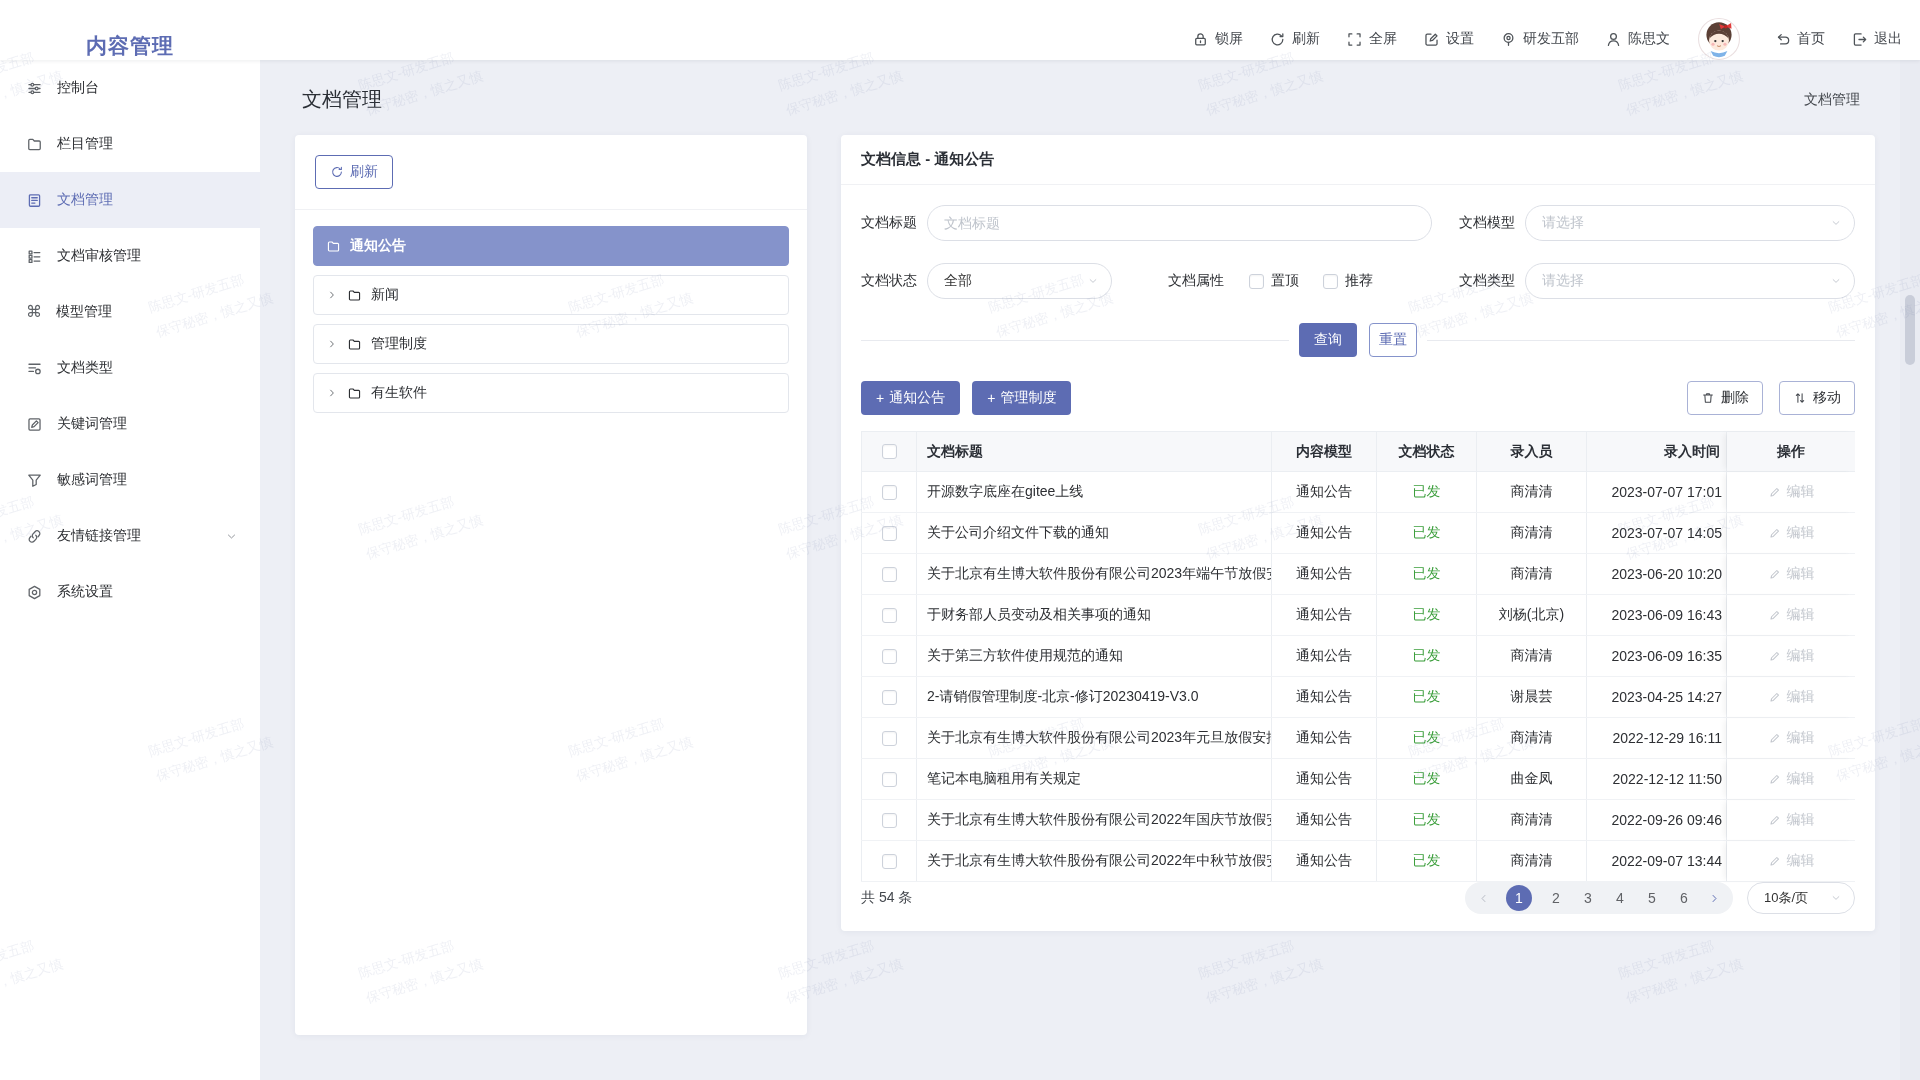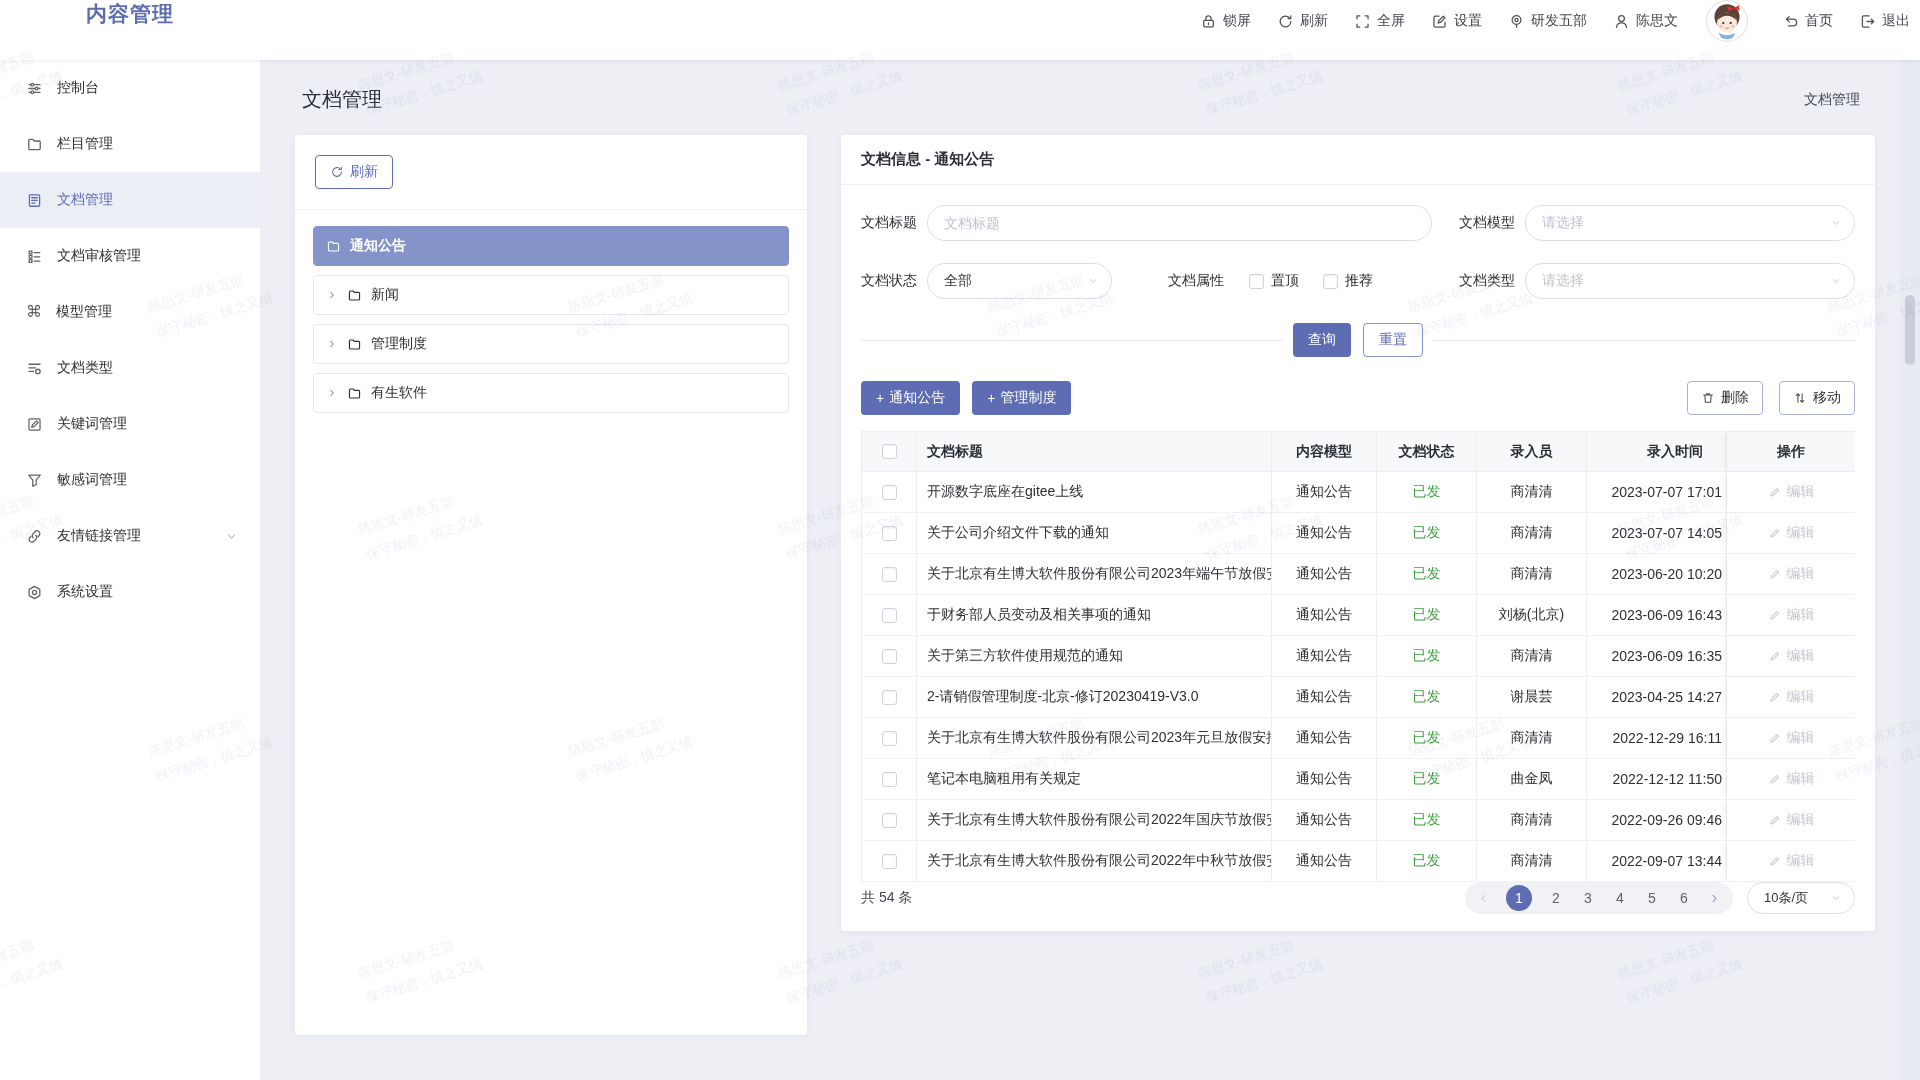--- a/index.html
+++ b/index.html
@@ -1,24 +1,24 @@
 <!DOCTYPE html>
 <html><head>
 <meta charset="utf-8">
 <style>
   * { margin:0; padding:0; box-sizing:border-box; }
   html,body { width:1920px; height:1080px; overflow:hidden; }
   body { background:#EDEFF5; font-family:"Liberation Sans","DejaVu Sans",sans-serif; color:#2d2f33; }
   button { font-family:inherit; }
 
   
-  .topbar { position:fixed; top:0; left:0; right:0; height:60px; background:#fff; display:flex; align-items:flex-start; z-index:40; box-shadow:0 1px 4px rgba(0,21,41,.08); }
+  .topbar { position:fixed; top:0; left:0; right:0; height:60px; background:#fff; display:flex; align-items:flex-end; z-index:40; box-shadow:0 1px 4px rgba(0,21,41,.08); }
   .brand { width:260px; display:flex; justify-content:center; font-size:21px; font-weight:bold; color:#5D6CB3; letter-spacing:1px; }
   .collapse-btn { margin-left:28px; background:none; border:none; color:#4E5358; cursor:pointer; display:flex; }
-  .topbar-right { margin-left:auto; padding-right:10px; }
+  .topbar-right { margin-left:auto; padding-right:18px; }
   .actions-host { display:flex; align-items:center; gap:26px; }
   .top-action { display:flex; align-items:center; gap:6px; font-size:14px; color:#43474d; cursor:pointer; white-space:nowrap; }
   .top-action .icon { display:flex; color:#4E5358; }
   .top-action .icon svg { width:17px; height:17px; }
   .top-action.avatar { margin:0 2px; }
   .top-action.avatar .icon svg { width:42px; height:42px; }
 
   
   .sidebar { position:fixed; top:60px; left:0; bottom:0; width:260px; background:#fff; z-index:30; }
   .sidebar ul { list-style:none; }
@@ -72,21 +72,21 @@
   .w-330 { width:330px; }
   .w-185 { width:185px; }
   .grp-right { margin-left:auto; display:flex; align-items:center; }
   .attr-group { display:flex; align-items:center; margin-left:56px; }
   .attr-opt { display:flex; align-items:center; gap:7px; font-size:14px; color:#2d2f33; margin-left:24px; cursor:pointer; }
   .cb { width:15px; height:15px; border:1px solid #CDD2DB; border-radius:3px; background:#fff; box-shadow:inset 0 1px 2px rgba(0,0,0,.05); flex:none; }
 
   .filter-actions { display:flex; align-items:center; padding:0 20px; margin:2px 0 24px; }
   .filter-actions::before, .filter-actions::after { content:""; flex:1; border-top:1px solid #E8EAEF; }
   .btn-primary { height:34px; padding:0 15px; background:#5D6CB3; color:#fff; border:none; border-radius:4px; font-size:14px; cursor:pointer; display:inline-flex; align-items:center; gap:5px; }
-  .btn-reset { height:34px; padding:0 15px; background:#fff; color:#5D6CB3; border:1px solid #8property-93CB; border:1px solid #8593CB; border-radius:4px; font-size:14px; cursor:pointer; }
+  .btn-reset { height:34px; padding:0 9px; background:#fff; color:#5D6CB3; border:1px solid #8property-93CB; border:1px solid #8593CB; border-radius:4px; font-size:14px; cursor:pointer; }
   .filter-actions .btn-primary { margin:0 6px 0 10px; }
   .filter-actions .btn-reset { margin:0 10px 0 6px; }
 
   .toolbar { display:flex; align-items:center; padding:0 20px; margin-bottom:16px; }
   .add-group { display:flex; gap:12px; }
   .toolbar .grp-right { gap:16px; }
   .btn-ghost { height:34px; padding:0 13px; background:#fff; border:1px solid #A9B2D6; border-radius:4px; color:#2d2f33; font-size:14px; cursor:pointer; display:inline-flex; align-items:center; gap:6px; }
   .btn-ghost svg { width:14px; height:14px; color:#43474d; }
 
   
@@ -645,21 +645,21 @@
 
       <div class="table">
         <div class="t-head">
           <div class="td col-cb">
               <span class="cb"></span>
             </div>
           <div class="td col-title">文档标题</div>
           <div class="td col-model">内容模型</div>
           <div class="td col-status">文档状态</div>
           <div class="td col-editor">录入员</div>
-          <div class="td col-time" style="padding-right:23px">录入时间</div>
+          <div class="td col-time" style="padding-right:6px">录入时间</div>
           <div class="td col-op">操作</div>
         </div>
         <div>
 
             <div class="t-row">
               <div class="td col-cb">
                 <span class="cb"></span>
               </div>
               <div class="td col-title">开源数字底座在gitee上线</div>
               <div class="td col-model">通知公告</div>

